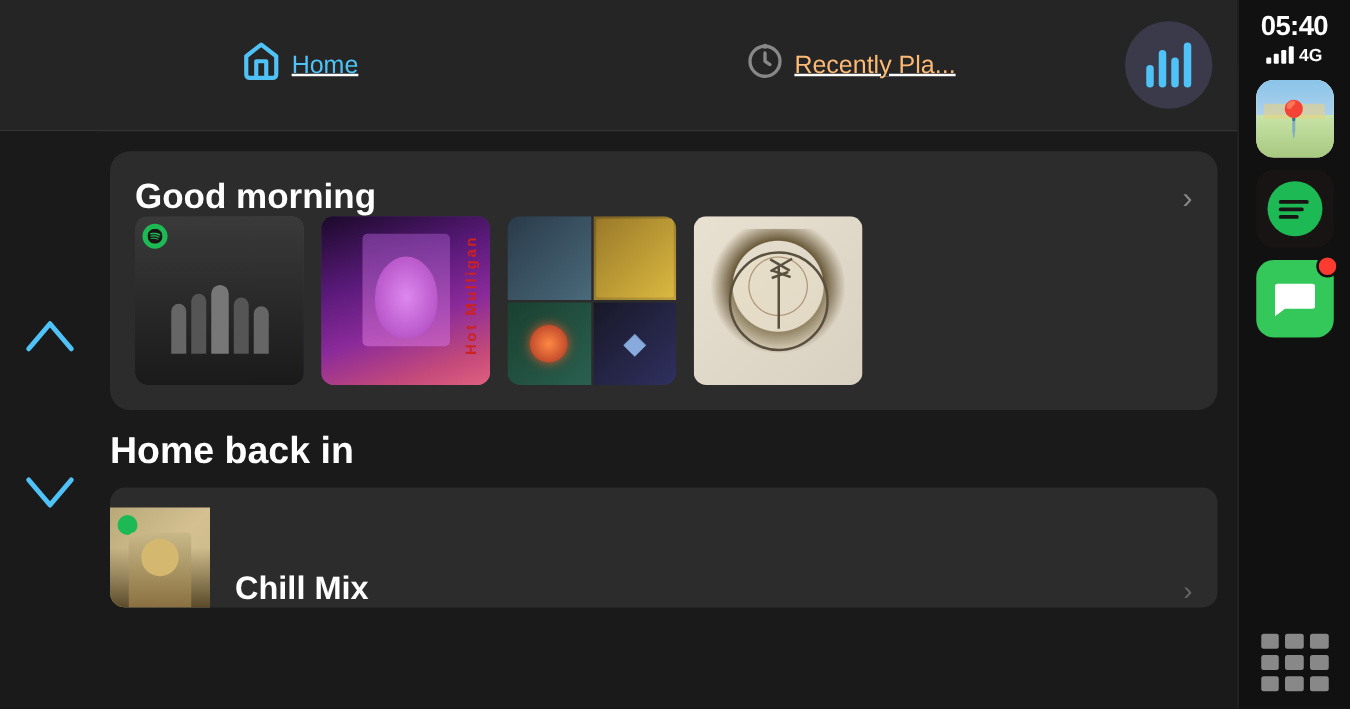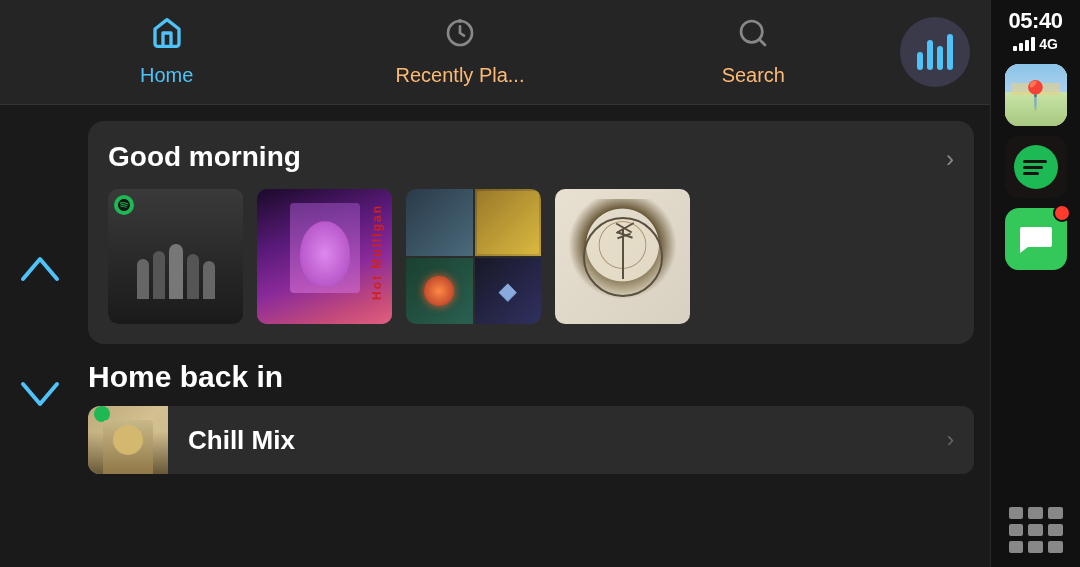--- a/index.html
+++ b/index.html
@@ -26,26 +26,27 @@
       display: flex;
       align-items: center;
       background: #252525;
       padding: 0 20px;
       height: 105px;
       border-bottom: 1px solid #333;
     }
     .nav-item {
       flex: 1;
       display: flex;
-      flex-direction: column;
+      flex-direction: row;
       align-items: center;
       justify-content: center;
       gap: 8px;
       cursor: pointer;
       padding: 10px;
+      text-decoration: underline;
     }
     .nav-icon {
       font-size: 28px;
       color: #888;
     }
     .nav-item.active .nav-icon {
       color: #4fc3f7;
     }
     .nav-label {
       font-size: 20px;
@@ -106,21 +107,21 @@
     .section-card {
       background: #2c2c2c;
       border-radius: 16px;
       margin: 16px 16px 8px 8px;
       padding: 20px;
     }
     .section-header {
       display: flex;
       align-items: flex-end;
       justify-content: space-between;
-      margin-bottom: 16px;
+      margin-bottom: 0;
     }
     .section-title {
       font-size: 28px;
       font-weight: 600;
       color: #fff;
     }
     .section-arrow {
       color: #888;
       font-size: 24px;
     }
@@ -273,25 +274,25 @@
       padding: 8px 16px 8px 8px;
     }
     .jump-title {
       font-size: 30px;
       font-weight: 700;
       color: #fff;
       margin-bottom: 12px;
     }
     .chill-mix-row {
       display: flex;
-      align-items: center;
+      align-items: flex-end;
       background: #2c2c2c;
       border-radius: 12px;
       overflow: hidden;
-      height: 68px;
+      height: 96px;
     }
     .chill-art {
       width: 80px;
       height: 80px;
       background: linear-gradient(135deg, #b8a878 0%, #d4c090 50%, #c8b888 100%);
       flex-shrink: 0;
       position: relative;
       overflow: hidden;
     }
     .chill-art::before {
@@ -494,29 +495,20 @@
     </div>
     <div class="nav-item">
       <span class="nav-icon">
         <svg width="32" height="32" viewBox="0 0 24 24" fill="none" stroke="#888" stroke-width="2" stroke-linecap="round" stroke-linejoin="round">
           <circle cx="12" cy="12" r="9"></circle>
           <polyline points="12 7 12 12 15 14"></polyline>
           <circle cx="12" cy="3" r="1.5" fill="#888" stroke="none"></circle>
         </svg>
       </span>
       <span class="nav-label">Recently Pla...</span>
-    </div>
-    <div class="nav-item">
-      <span class="nav-icon">
-        <svg width="32" height="32" viewBox="0 0 24 24" fill="none" stroke="#888" stroke-width="2" stroke-linecap="round" stroke-linejoin="round">
-          <circle cx="11" cy="11" r="8"></circle>
-          <line x1="21" y1="21" x2="16.65" y2="16.65"></line>
-        </svg>
-      </span>
-      <span class="nav-label">Search</span>
     </div>
     <div class="nav-avatar">
       <div class="bars">
         <div class="bar" style="height: 18px;"></div>
         <div class="bar" style="height: 30px;"></div>
         <div class="bar" style="height: 24px;"></div>
         <div class="bar" style="height: 36px;"></div>
       </div>
     </div>
   </nav>

